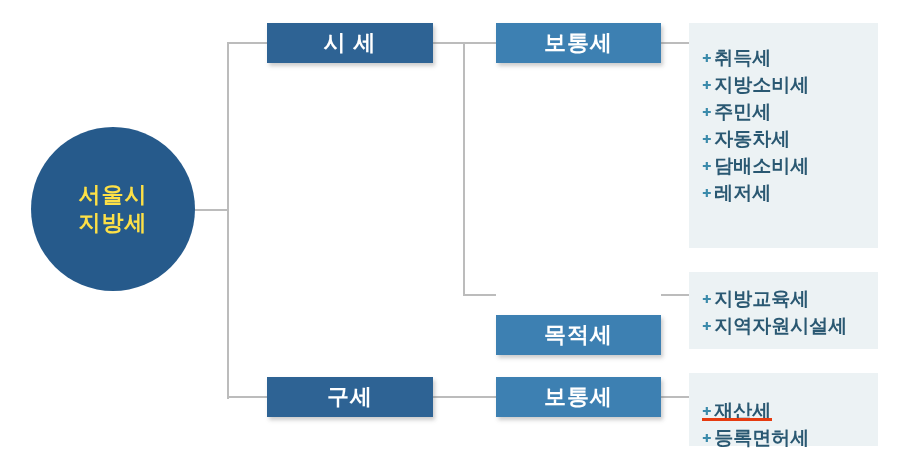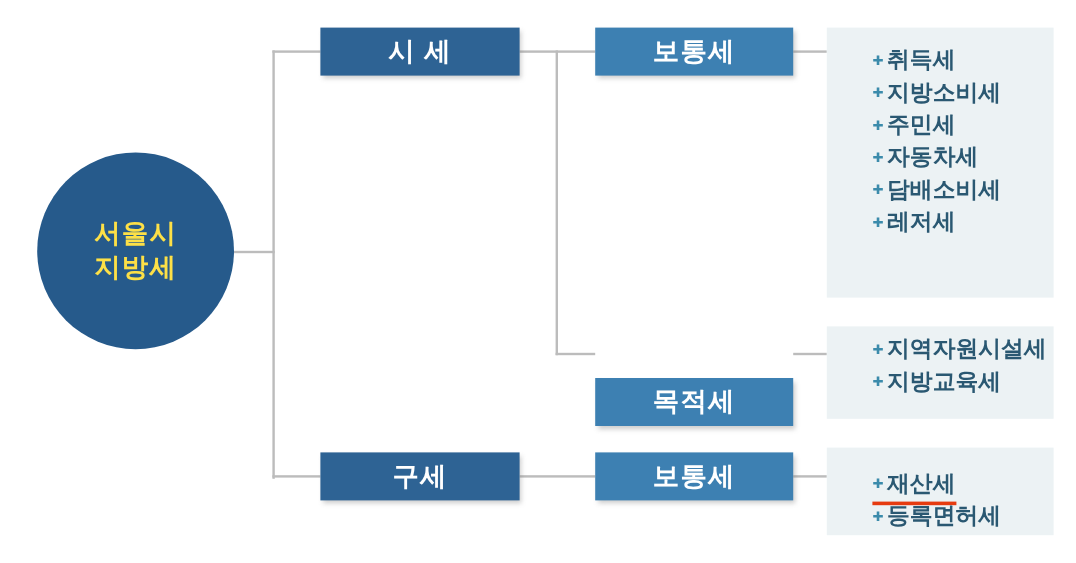--- a/index.html
+++ b/index.html
@@ -31,22 +31,22 @@
   .n-mokjeok{left:496px;top:275px;margin-top:40px;}
   .n-botong2{left:496px;top:377px;}
   .panel{
     position:absolute;left:689px;width:189px;background:var(--panel-bg);
     box-sizing:border-box;padding-left:13px;
   }
   .p1{top:23px;height:225px;padding-top:18px;}
   .p2{top:272px;height:77px;padding-top:10px;}
   .p3{top:373px;height:73px;padding-top:21px;}
   .item{
-    position:relative;height:27px;line-height:20px;white-space:nowrap;
-    font-size:19px;font-weight:600;color:var(--item-text);margin-left:25px;
+    position:relative;height:27px;line-height:34px;white-space:nowrap;
+    font-size:19px;font-weight:600;color:var(--item-text);
   }
   .bullet{
     display:inline-block;font-size:11px;color:var(--bullet);
     vertical-align:2px;margin-right:3px;font-weight:bold;
   }
   .red-underline{
     position:absolute;left:0;top:24px;width:70px;height:3px;background:var(--underline);
   }
 </style>
 </head>
@@ -104,24 +104,24 @@
     <div class="item">
       <span class="bullet">✚</span><span>담배소비세</span>
     </div>
     <div class="item">
       <span class="bullet">✚</span><span>레저세</span>
     </div>
   </div>
 
   <div class="panel p2">
     <div class="item">
-      <span class="bullet">✚</span><span>지역자원시설세</span>
+      <span class="bullet">✚</span><span>지방교육세</span>
     </div>
     <div class="item">
-      <span class="bullet">✚</span><span>지방교육세</span>
+      <span class="bullet">✚</span><span>지역자원시설세</span>
     </div>
   </div>
 
   <div class="panel p3">
     <div class="item">
       <span class="bullet">✚</span><span>재산세</span>
       <span class="red-underline"></span>
     </div>
     <div class="item">
       <span class="bullet">✚</span><span>등록면허세</span>

